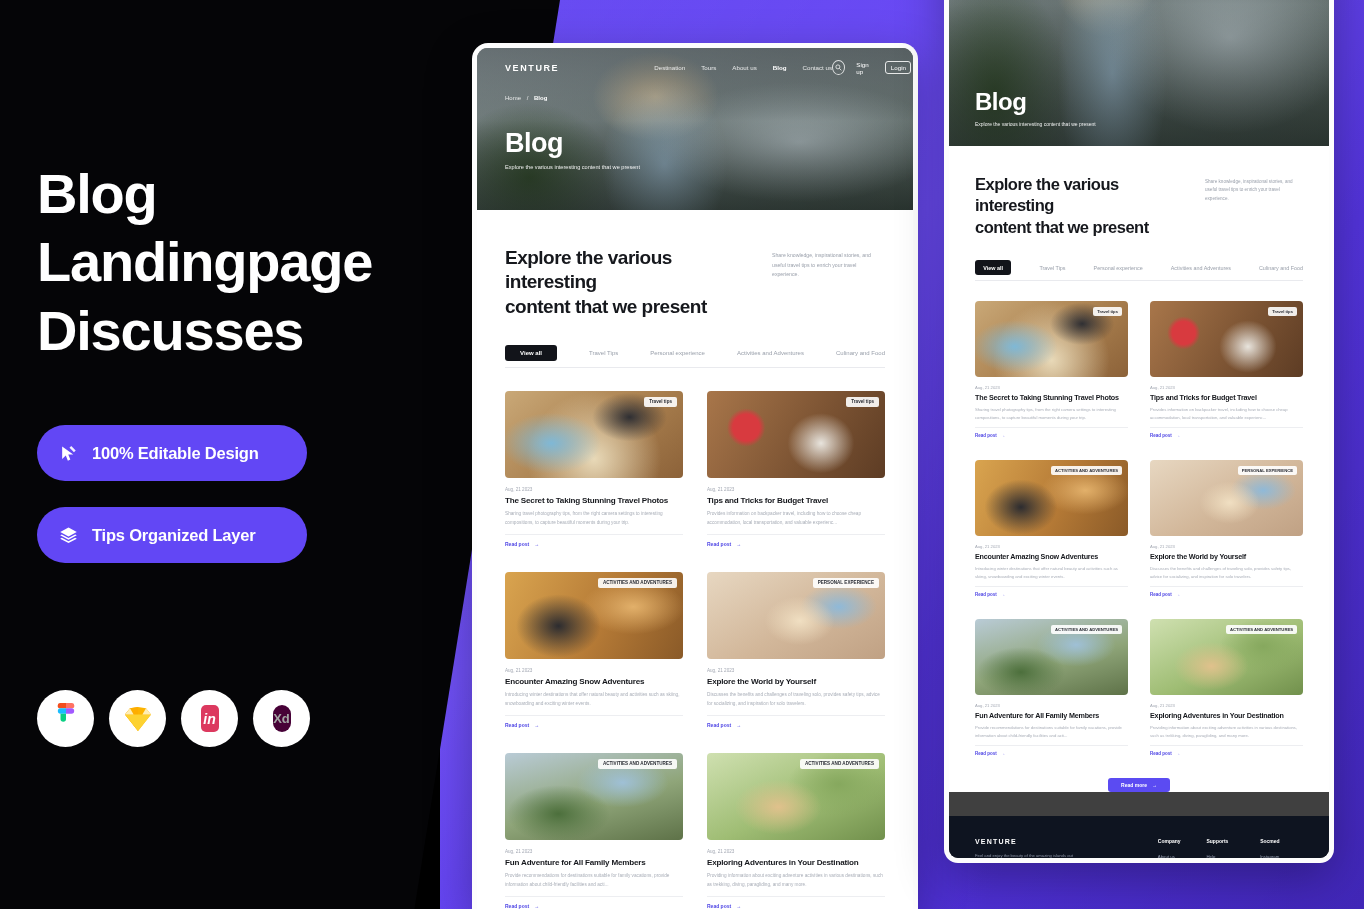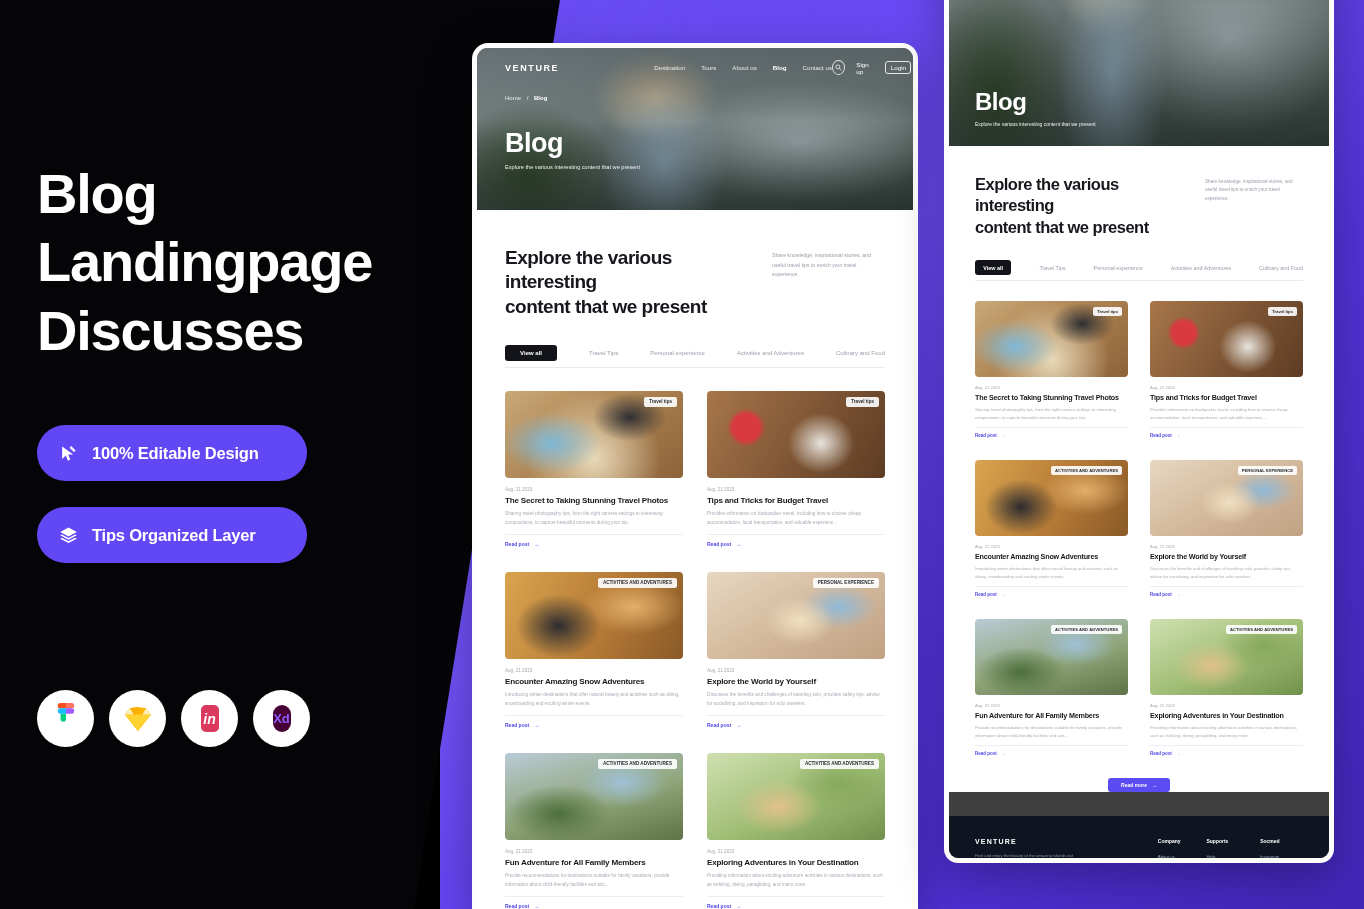--- a/index.html
+++ b/index.html
@@ -221,21 +221,21 @@
           <path d="M6 2.2 L9.6 8.4 H1 Z" fill="#feeeb7"></path>
           <path d="M22 2.2 L18.4 8.4 H27 Z" fill="#feeeb7"></path>
         </svg>
       </div>
       <div class="app">
         <div class="app-badge" style="background:#dc395f;">
           <span>in</span>
         </div>
       </div>
       <div class="app">
-        <div class="app-badge" style="background:#470137; color:#8b5cf6; font-style:normal; font-size:13px; border-radius:9px;">
+        <div class="app-badge" style="background:#470137; color:#a3a3a3; font-style:normal; font-size:13px; border-radius:9px;">
           <span>Xd</span>
         </div>
       </div>
     </div>
   </div>
 
   <div class="mock mock-a">
 
     <div class="hero" style="height:162px;">
       <div class="hero-inner">

